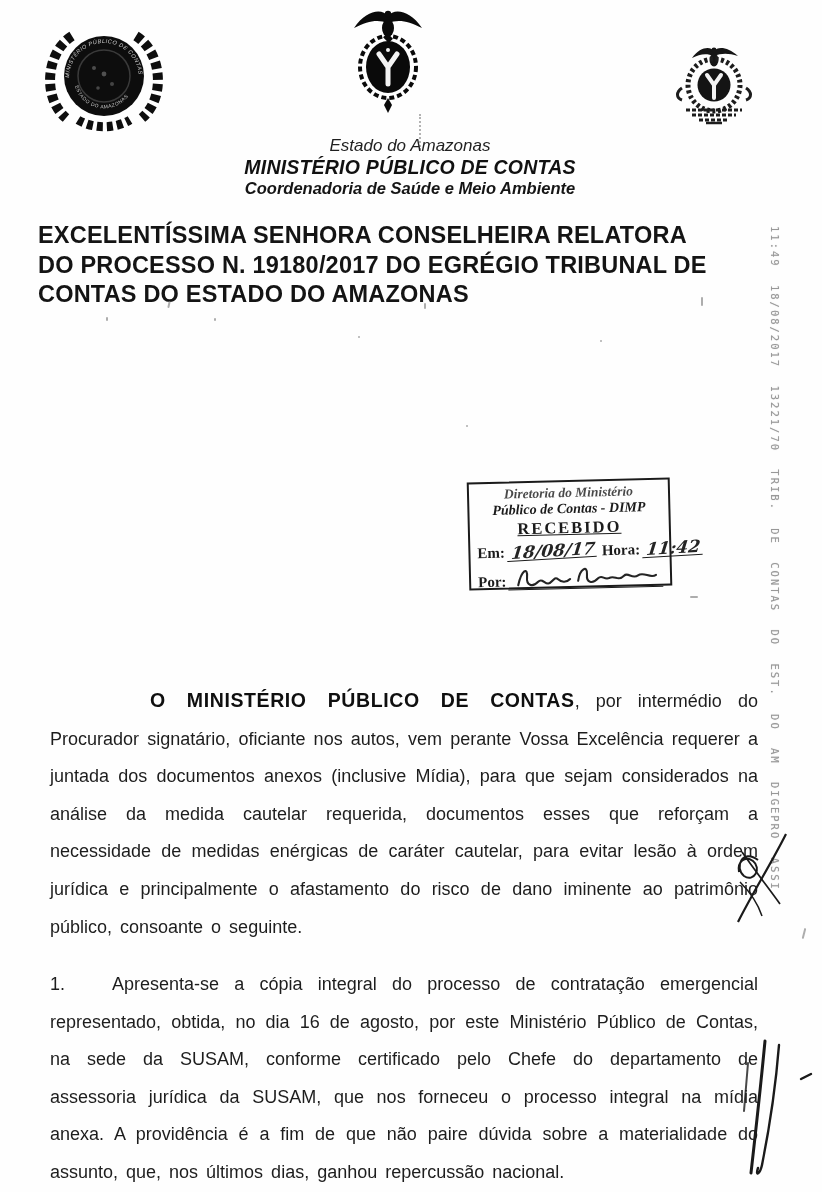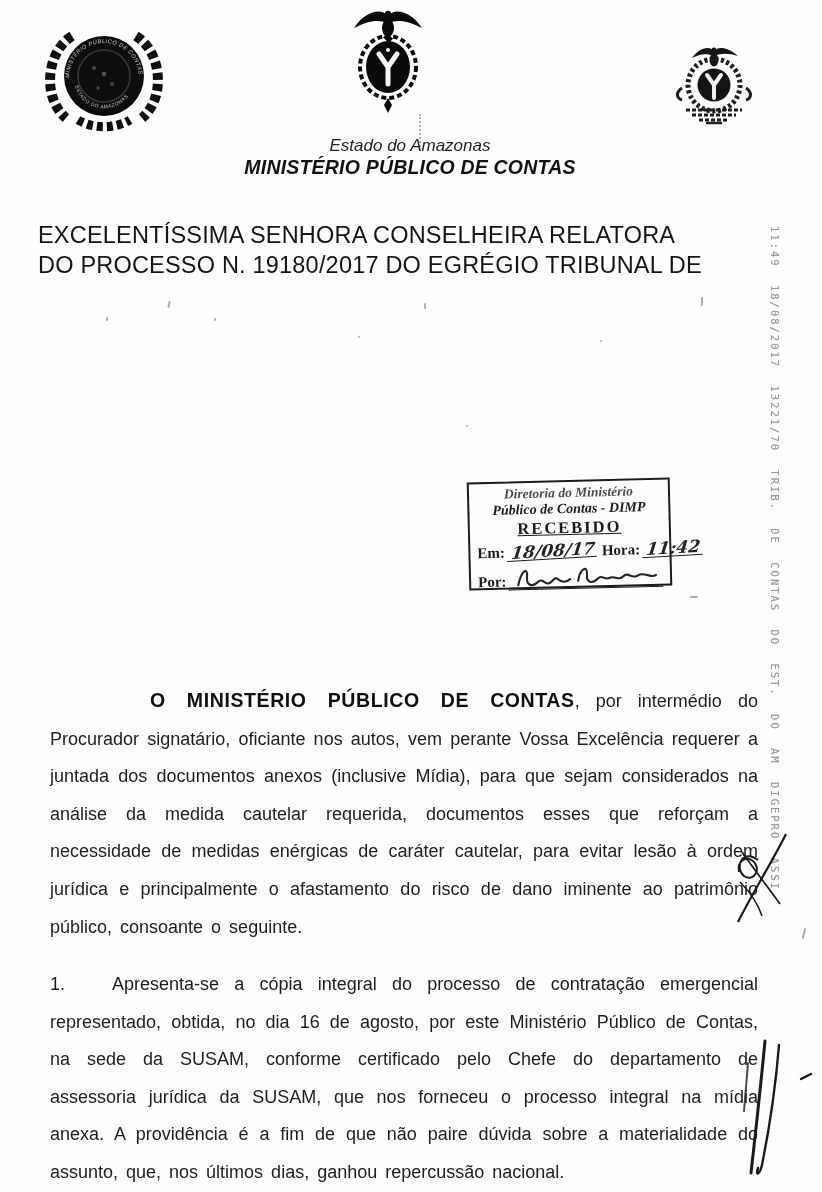--- a/index.html
+++ b/index.html
@@ -9,21 +9,21 @@
     font-family:"Liberation Sans",sans-serif;color:#1c1c1c;
   }
   
   .emblem{position:absolute;}
   .hdr-text{position:absolute;left:60px;top:136px;width:700px;text-align:center;line-height:1.18;}
   .hdr-line1{font-style:italic;font-size:17px;color:#1f1f1f;}
   .hdr-line2{font-style:italic;font-weight:bold;font-size:19.5px;letter-spacing:.2px;color:#111;}
   .hdr-line3{font-style:italic;font-weight:bold;font-size:16.5px;color:#151515;}
   
   .heading{position:absolute;left:38px;top:221px;width:716px;
-    font-weight:normal;font-size:23.5px;line-height:29.5px;letter-spacing:.2px;color:#141414;}
+    font-weight:bold;font-size:23.5px;line-height:29.5px;letter-spacing:.2px;color:#141414;}
   
   .stamp{position:absolute;left:468px;top:480px;width:203px;height:108px;
     border:2px solid #1b1b1b;transform:rotate(-1.4deg);
     font-family:"Liberation Serif",serif;color:#1b1b1b;box-sizing:border-box;
     padding:3px 7px 0 7px;}
   .stamp .office1{font-style:italic;font-weight:bold;font-size:13.5px;text-align:center;opacity:.8;}
   .stamp .office2{font-style:italic;font-weight:bold;font-size:14px;text-align:center;}
   .stamp .title{font-weight:bold;font-size:16.5px;letter-spacing:2px;text-align:center;
     text-decoration:underline;margin-top:1px;}
   .stamp .row{margin-top:5px;font-size:15px;font-weight:bold;white-space:nowrap;}
@@ -100,25 +100,27 @@
     <circle cx="42" cy="43" r="16.5" fill="#141414"></circle>
     <path d="M 35,33 L 42,43 L 49,33 M 42,43 L 42,56" fill="none" stroke="#f2f2f2" stroke-width="4" stroke-linecap="round"></path>
     <path d="M 10,46 C 4,50 4,56 10,58 M 74,46 C 80,50 80,56 74,58" fill="none" stroke="#1d1d1d" stroke-width="3"></path>
     <path d="M 14,68 H 70 M 20,73 H 64 M 27,78 H 57" stroke="#1d1d1d" stroke-width="3" stroke-dasharray="4 2"></path>
     <path d="M 34,81 H 50" stroke="#1d1d1d" stroke-width="2.5"></path>
   </svg>
 
   <div class="hdr-text">
     <div class="hdr-line1">Estado do Amazonas</div>
     <div class="hdr-line2">MINISTÉRIO PÚBLICO DE CONTAS</div>
+    <div class="hdr-line3">Coordenadoria de Saúde e Meio Ambiente</div>
   </div>
 
   <div class="heading">
     <div>EXCELENTÍSSIMA SENHORA CONSELHEIRA RELATORA</div>
     <div>DO PROCESSO N. 19180/2017 DO EGRÉGIO TRIBUNAL DE</div>
+    <div>CONTAS DO ESTADO DO AMAZONAS</div>
   </div>
 
   <div class="stamp">
     <div class="office1">Diretoria do Ministério</div>
     <div class="office2">Público de Contas - DIMP</div>
     <div class="title">RECEBIDO</div>
     <div class="row">
       <span>Em:</span>
       <span class="handwrite">18/08/17</span>
       <span>Hora:</span>

